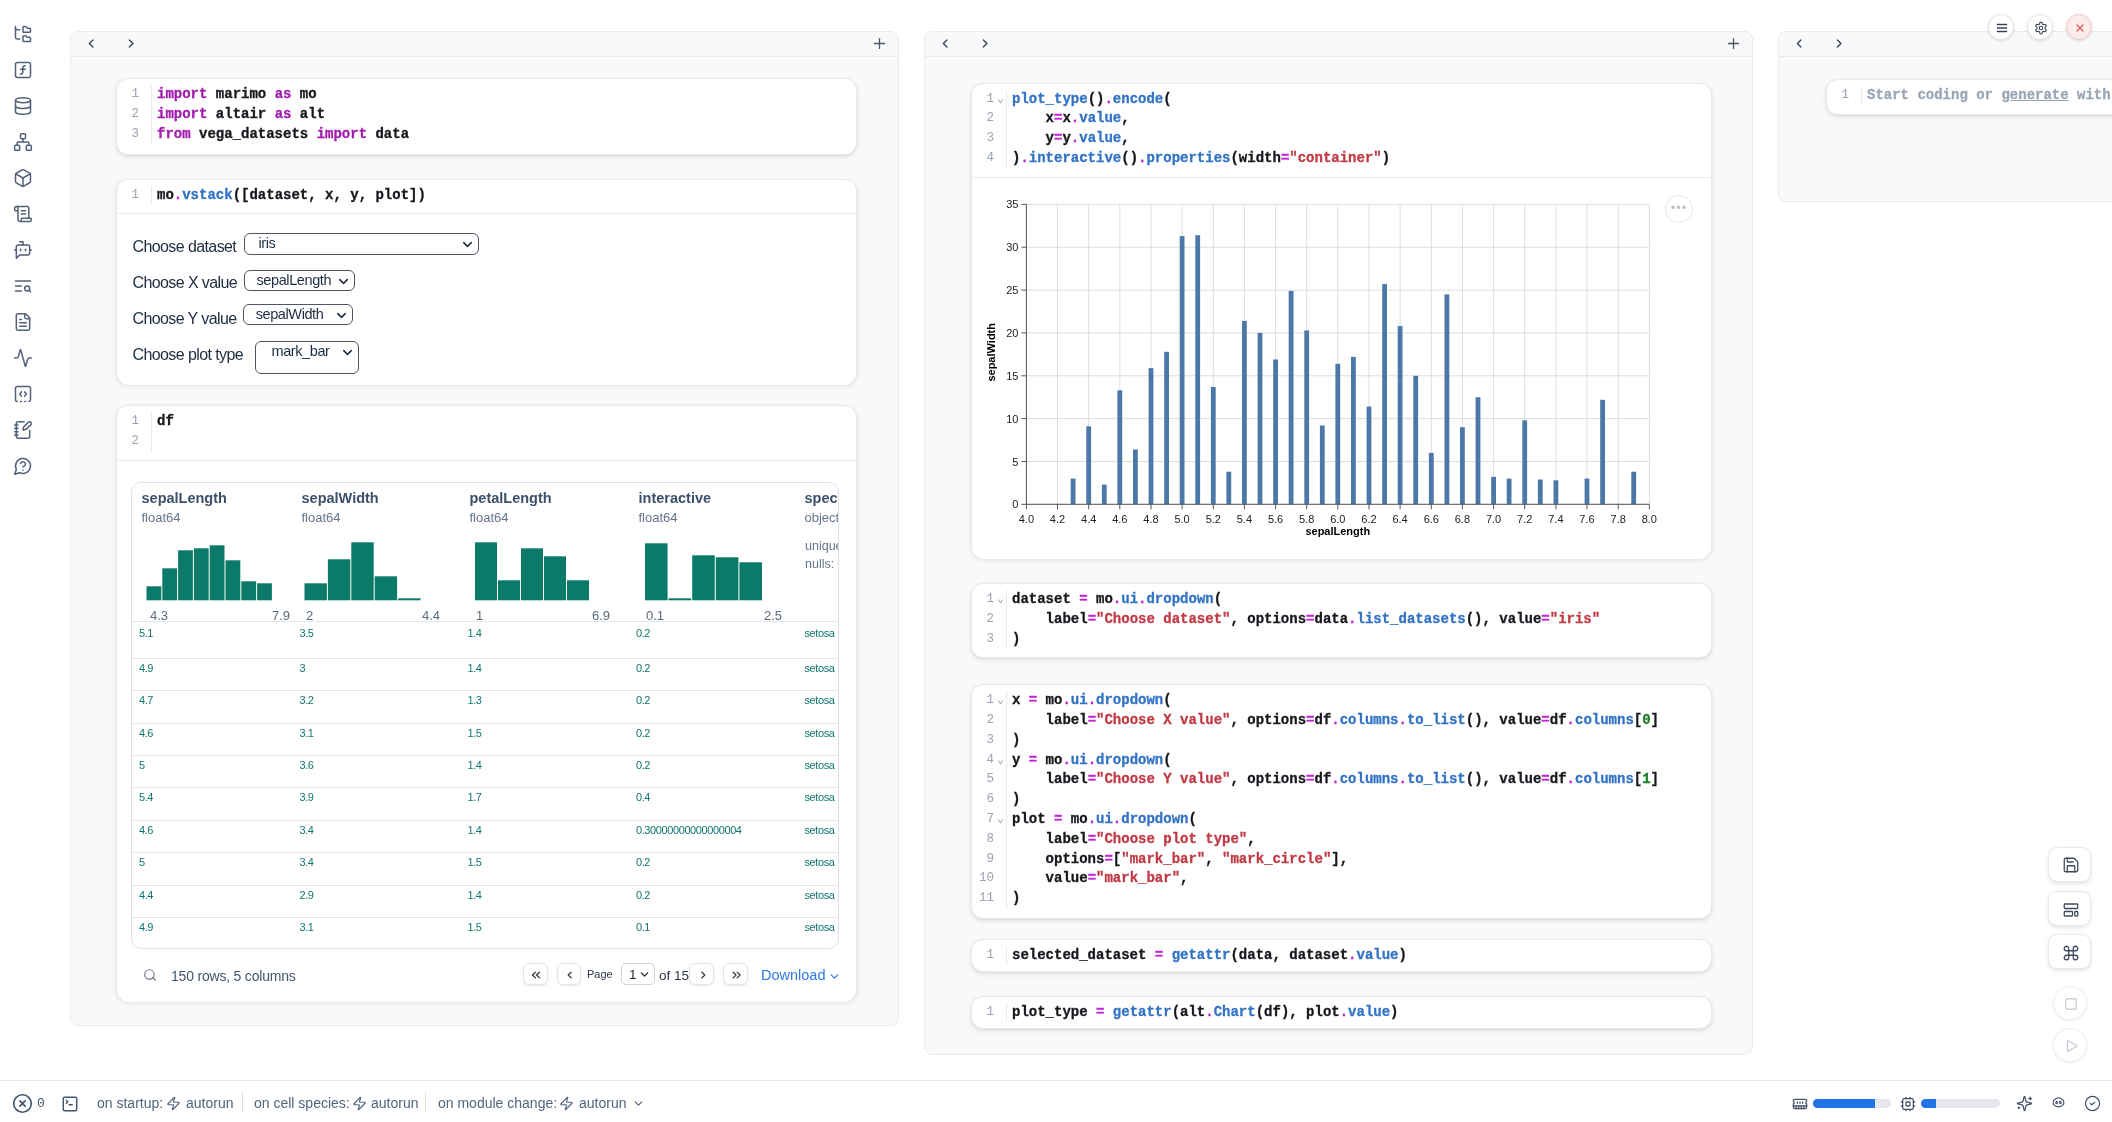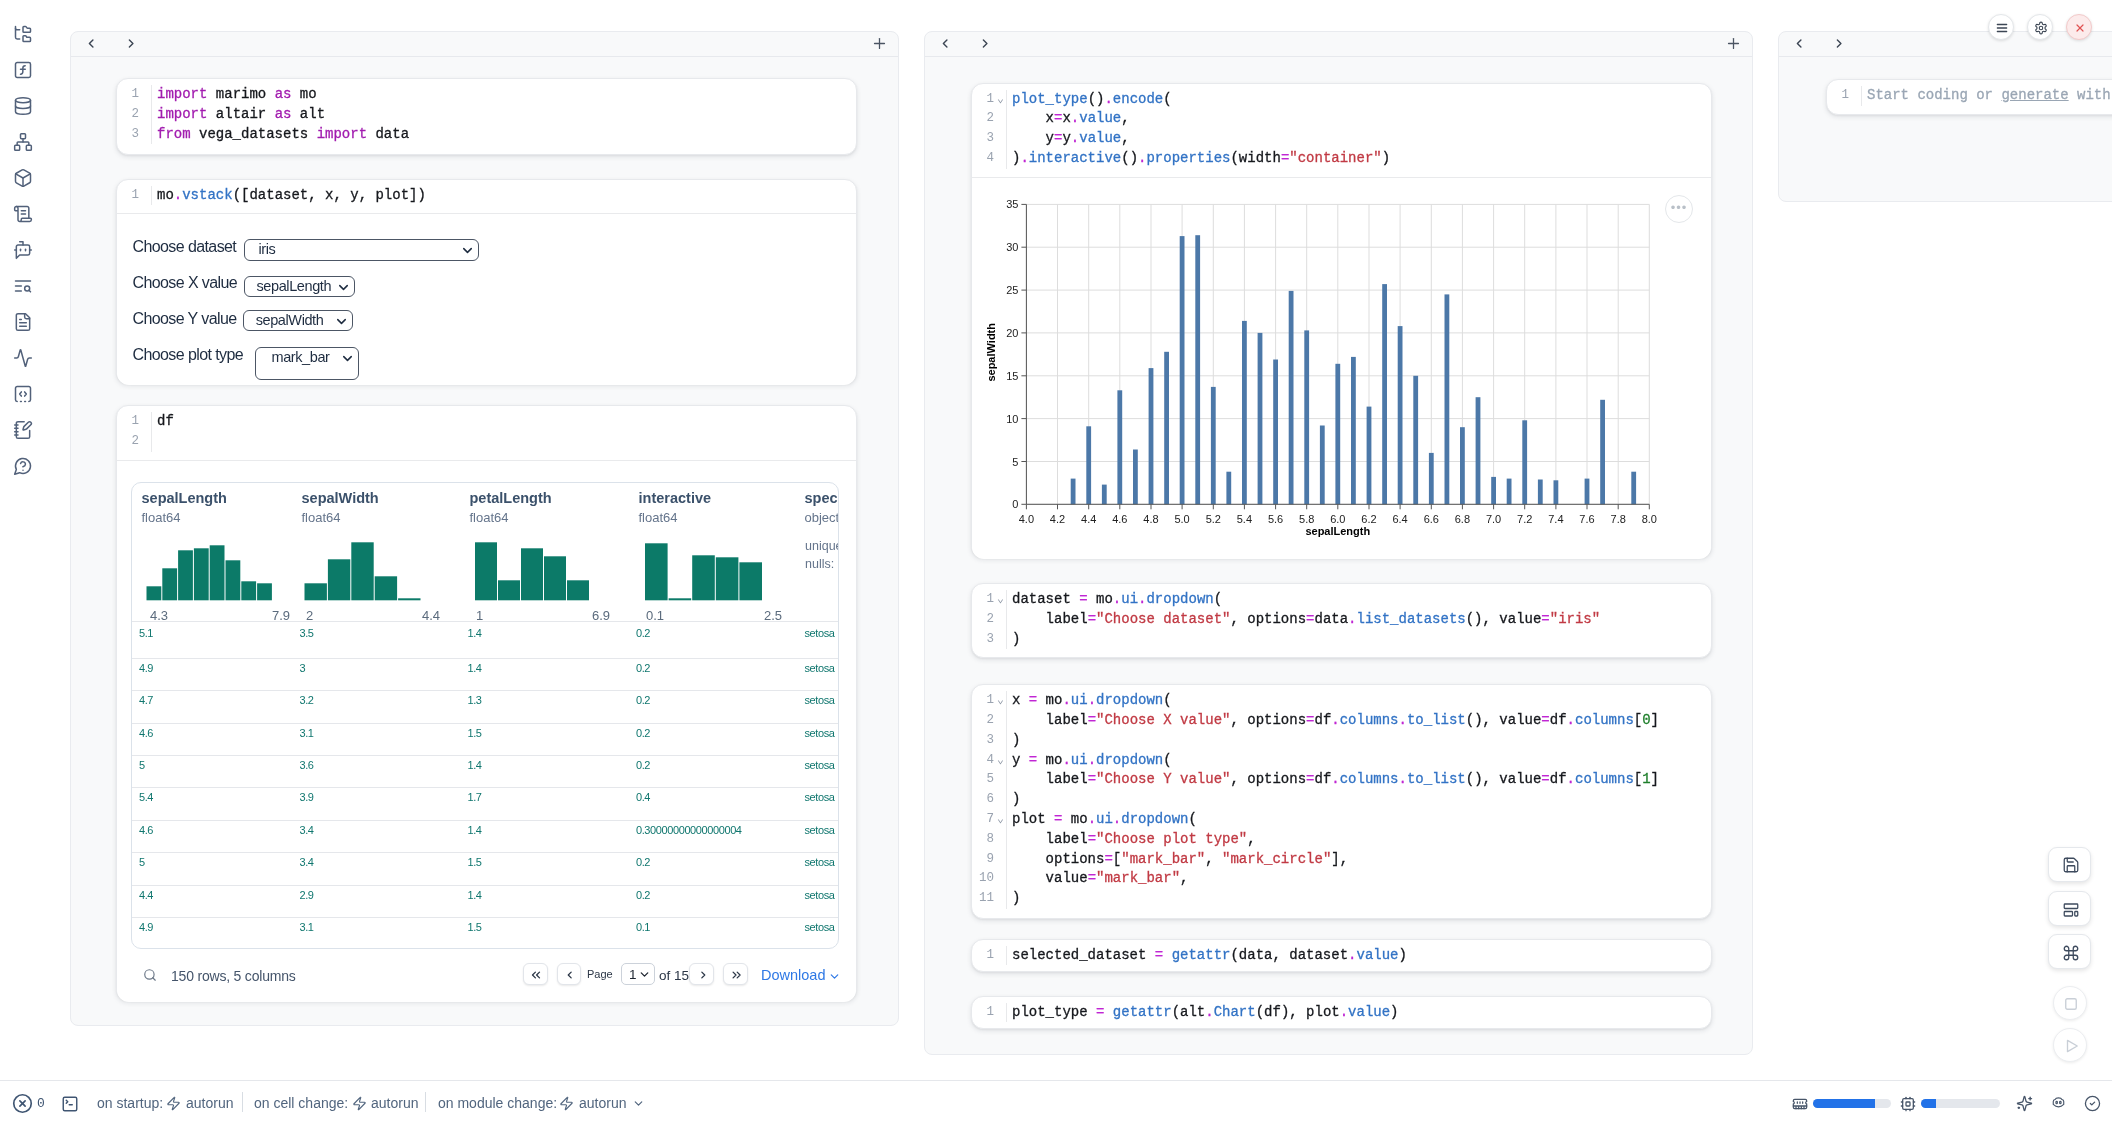--- a/index.html
+++ b/index.html
@@ -6,30 +6,30 @@
   font-family:"Liberation Sans",sans-serif;}
 .abs{position:absolute}
 .panel{position:absolute;background:#f8f9fa;border:1px solid #e9ebef;border-radius:8px;}
 .phead{position:absolute;left:0;top:0;right:0;height:25px;border-bottom:1px solid #e7e9ed;}
 .cell{position:absolute;background:#fff;border:1px solid #e7e9ec;border-radius:12px;
   box-shadow:0 2px 5px rgba(25,35,55,.10),0 1px 2px rgba(0,0,0,.05);}
 .code{display:flex;}
 .gut{flex:0 0 34px;text-align:right;padding-right:12px;color:#9aa3b0;position:relative;
   font-family:"Liberation Mono",monospace;font-size:12.5px;}
 .gut div{height:19.8px;line-height:19.8px;}
-.src{border-left:1px solid #e8e9eb;padding-left:5px;flex:1;overflow:hidden;}
+.src{border-left:1px solid #e8e9eb;padding-left:5px;flex:1;overflow:hidden;font-weight:bold;}
 pre{font-family:"Liberation Mono",monospace;font-size:14px;line-height:19.8px;height:19.8px;
   color:#16181d;white-space:pre;-webkit-text-stroke:0.3px currentColor;}
 .k{color:#a21caf}.o{color:#c026d3}.f{color:#3273c5}.s{color:#c13a44}.n{color:#1e7e2a}
 .out{border-top:1px solid #e9eaec;position:relative;background:#fff;
   border-radius:0 0 12px 12px;}
 .fold{position:absolute;right:-2px;width:11px;color:#8d97a5;font-size:11.5px;text-align:left;margin-top:-1px}
 .lbl{position:absolute;font-size:16px;letter-spacing:-0.6px;color:#1e2c40;}
 .dd{position:absolute;background:#fff;border:1.4px solid #4c5665;border-radius:6px;
-  font-size:14.5px;letter-spacing:-0.4px;color:#1e2c40;margin-top:6px;}
+  font-size:14.5px;letter-spacing:-0.4px;color:#1e2c40;}
 .tbl-h{position:absolute;font-weight:bold;font-size:14.5px;color:#3b516b}
 .tbl-t{position:absolute;font-size:13px;color:#64748b}
 .tbl-r{position:absolute;font-size:13px;color:#5b6b7d}
 .tbl-d{position:absolute;font-size:11px;letter-spacing:-0.4px;color:#0f766e}
 .pgbtn{position:absolute;background:#fff;border:1px solid #e2e5ea;border-radius:6px;
   box-shadow:0 1px 2px rgba(0,0,0,.09);color:#2c3747;text-align:center;}
 .sbtxt{font-size:14px;color:#51657e}
 svg{display:block}
 .ic{position:absolute}
 </style></head>
@@ -634,21 +634,21 @@
     <path d="M7 11l2-2-2-2"></path>
     <path d="M11 13h4"></path>
     <rect width="18" height="18" x="3" y="3" rx="2"></rect>
   </svg>
 <div class="abs sbtxt" style="left:97px;top:1095px">on startup:</div>
 <svg class="ic" style="left:166px;top:1095.5px" width="15" height="15" viewBox="0 0 24 24" fill="none" stroke="#51657e" stroke-width="1.9" stroke-linecap="round" stroke-linejoin="round">
     <path d="M4 14a1 1 0 0 1-.78-1.63l9.9-10.2a.5.5 0 0 1 .86.46l-1.92 6.02A1 1 0 0 0 13 10h7a1 1 0 0 1 .78 1.63l-9.9 10.2a.5.5 0 0 1-.86-.46l1.92-6.02A1 1 0 0 0 11 14z"></path>
   </svg>
 <div class="abs sbtxt" style="left:186px;top:1095px">autorun</div>
 <div class="abs" style="left:242px;top:1092px;width:1px;height:20px;background:#d8dde3"></div>
-<div class="abs sbtxt" style="left:254px;top:1095px">on cell change:</div>
+<div class="abs sbtxt" style="left:254px;top:1095px">on cell species:</div>
 <svg class="ic" style="left:352px;top:1095.5px" width="15" height="15" viewBox="0 0 24 24" fill="none" stroke="#51657e" stroke-width="1.9" stroke-linecap="round" stroke-linejoin="round">
     <path d="M4 14a1 1 0 0 1-.78-1.63l9.9-10.2a.5.5 0 0 1 .86.46l-1.92 6.02A1 1 0 0 0 13 10h7a1 1 0 0 1 .78 1.63l-9.9 10.2a.5.5 0 0 1-.86-.46l1.92-6.02A1 1 0 0 0 11 14z"></path>
   </svg>
 <div class="abs sbtxt" style="left:371px;top:1095px">autorun</div>
 <div class="abs" style="left:425px;top:1092px;width:1px;height:20px;background:#d8dde3"></div>
 <div class="abs sbtxt" style="left:438px;top:1095px">on module change:</div>
 <svg class="ic" style="left:559px;top:1095.5px" width="15" height="15" viewBox="0 0 24 24" fill="none" stroke="#51657e" stroke-width="1.9" stroke-linecap="round" stroke-linejoin="round">
     <path d="M4 14a1 1 0 0 1-.78-1.63l9.9-10.2a.5.5 0 0 1 .86.46l-1.92 6.02A1 1 0 0 0 13 10h7a1 1 0 0 1 .78 1.63l-9.9 10.2a.5.5 0 0 1-.86-.46l1.92-6.02A1 1 0 0 0 11 14z"></path>
   </svg>
 <div class="abs sbtxt" style="left:579px;top:1095px">autorun</div>

